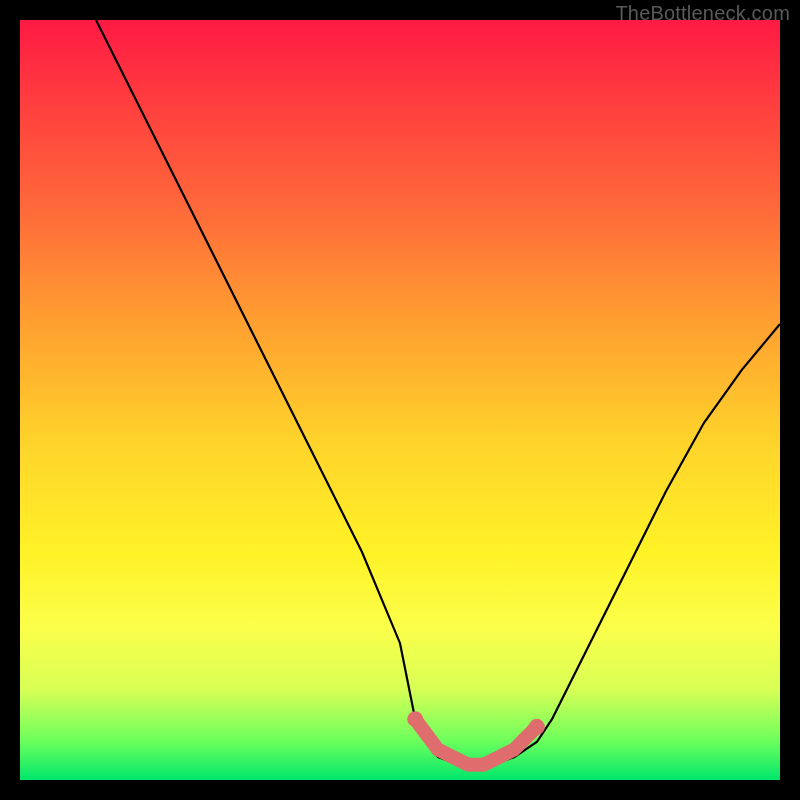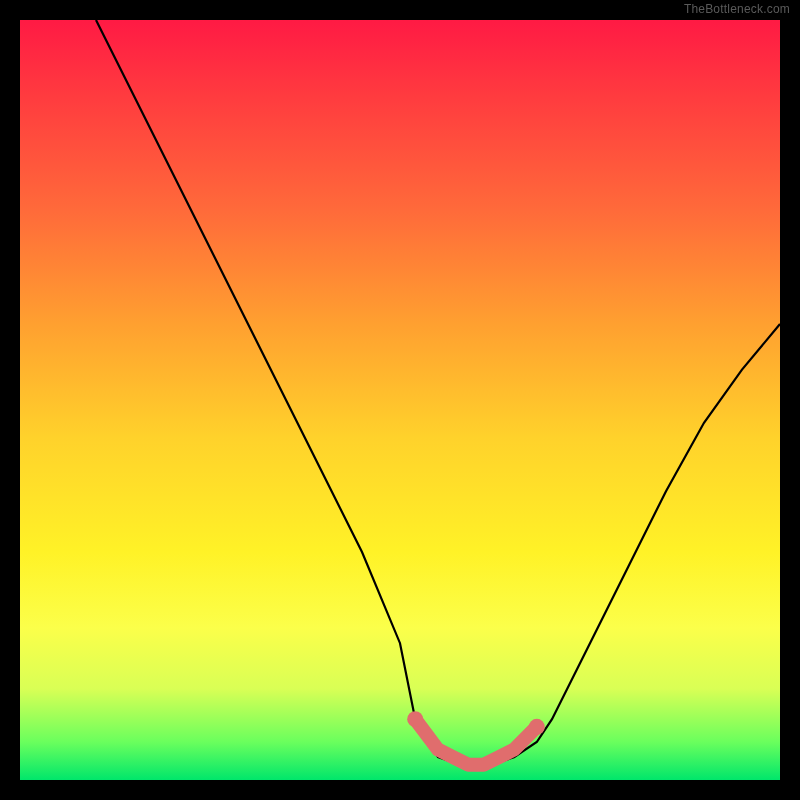--- a/index.html
+++ b/index.html
@@ -36,21 +36,21 @@
       #d9ff55 88%,
       #6aff5d 95%,
       #00e66b 100%
     );
   }
   .watermark {
     position: absolute;
     top: 2px;
     right: 10px;
     font-family: Arial, Helvetica, sans-serif;
-    font-size: 12px;
+    font-size: 20px;
     font-weight: 500;
     color: #5a5a5a;
     letter-spacing: 0.2px;
   }
   svg.curve {
     position: absolute;
     top: 0;
     left: 0;
     width: 760px;
     height: 760px;

